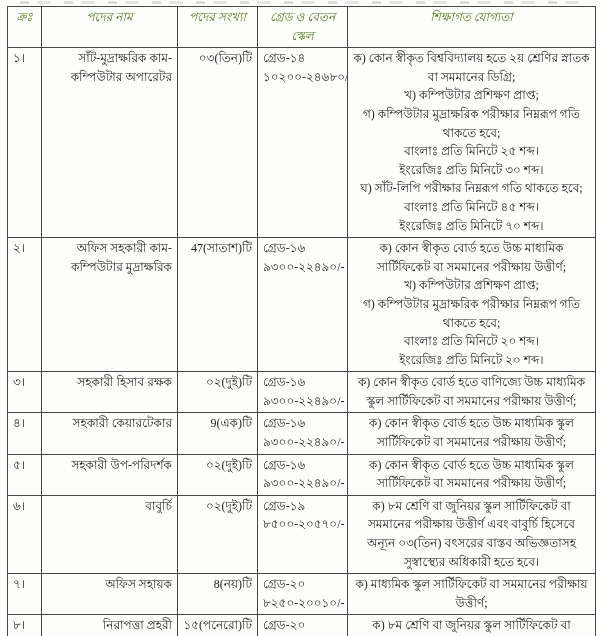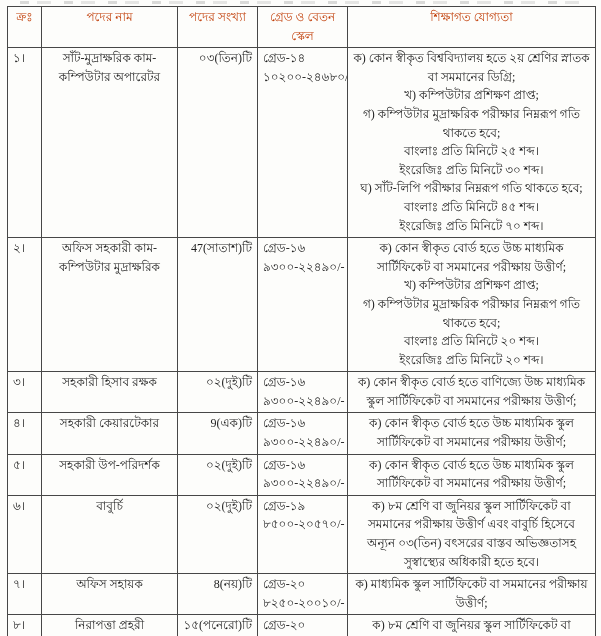--- a/index.html
+++ b/index.html
@@ -38,24 +38,25 @@
     border: 1px solid #474747;
     vertical-align: top;
     padding: 1px 5px 2px 5px;
     overflow: hidden;
   }
   thead th {
     font-weight: normal;
     text-align: center;
     padding-top: 2px;
     padding-bottom: 2px;
-    color: #c2410c;
+    color: #4d7c0f;
+    font-style: italic;
   }
   .c-serial  { text-align: left; padding-left: 7px; }
-  .c-name    { text-align: center; }
+  .c-name    { text-align: right; }
   .c-count   { text-align: right; padding-left: 9px; }
   .c-grade   { text-align: left; white-space: pre-line; }
   .c-qual    { text-align: center; white-space: pre-line; }
 </style>
 </head>
 <body>
 
 <div class="page">
 
   <div class="top-artifact"></div>

